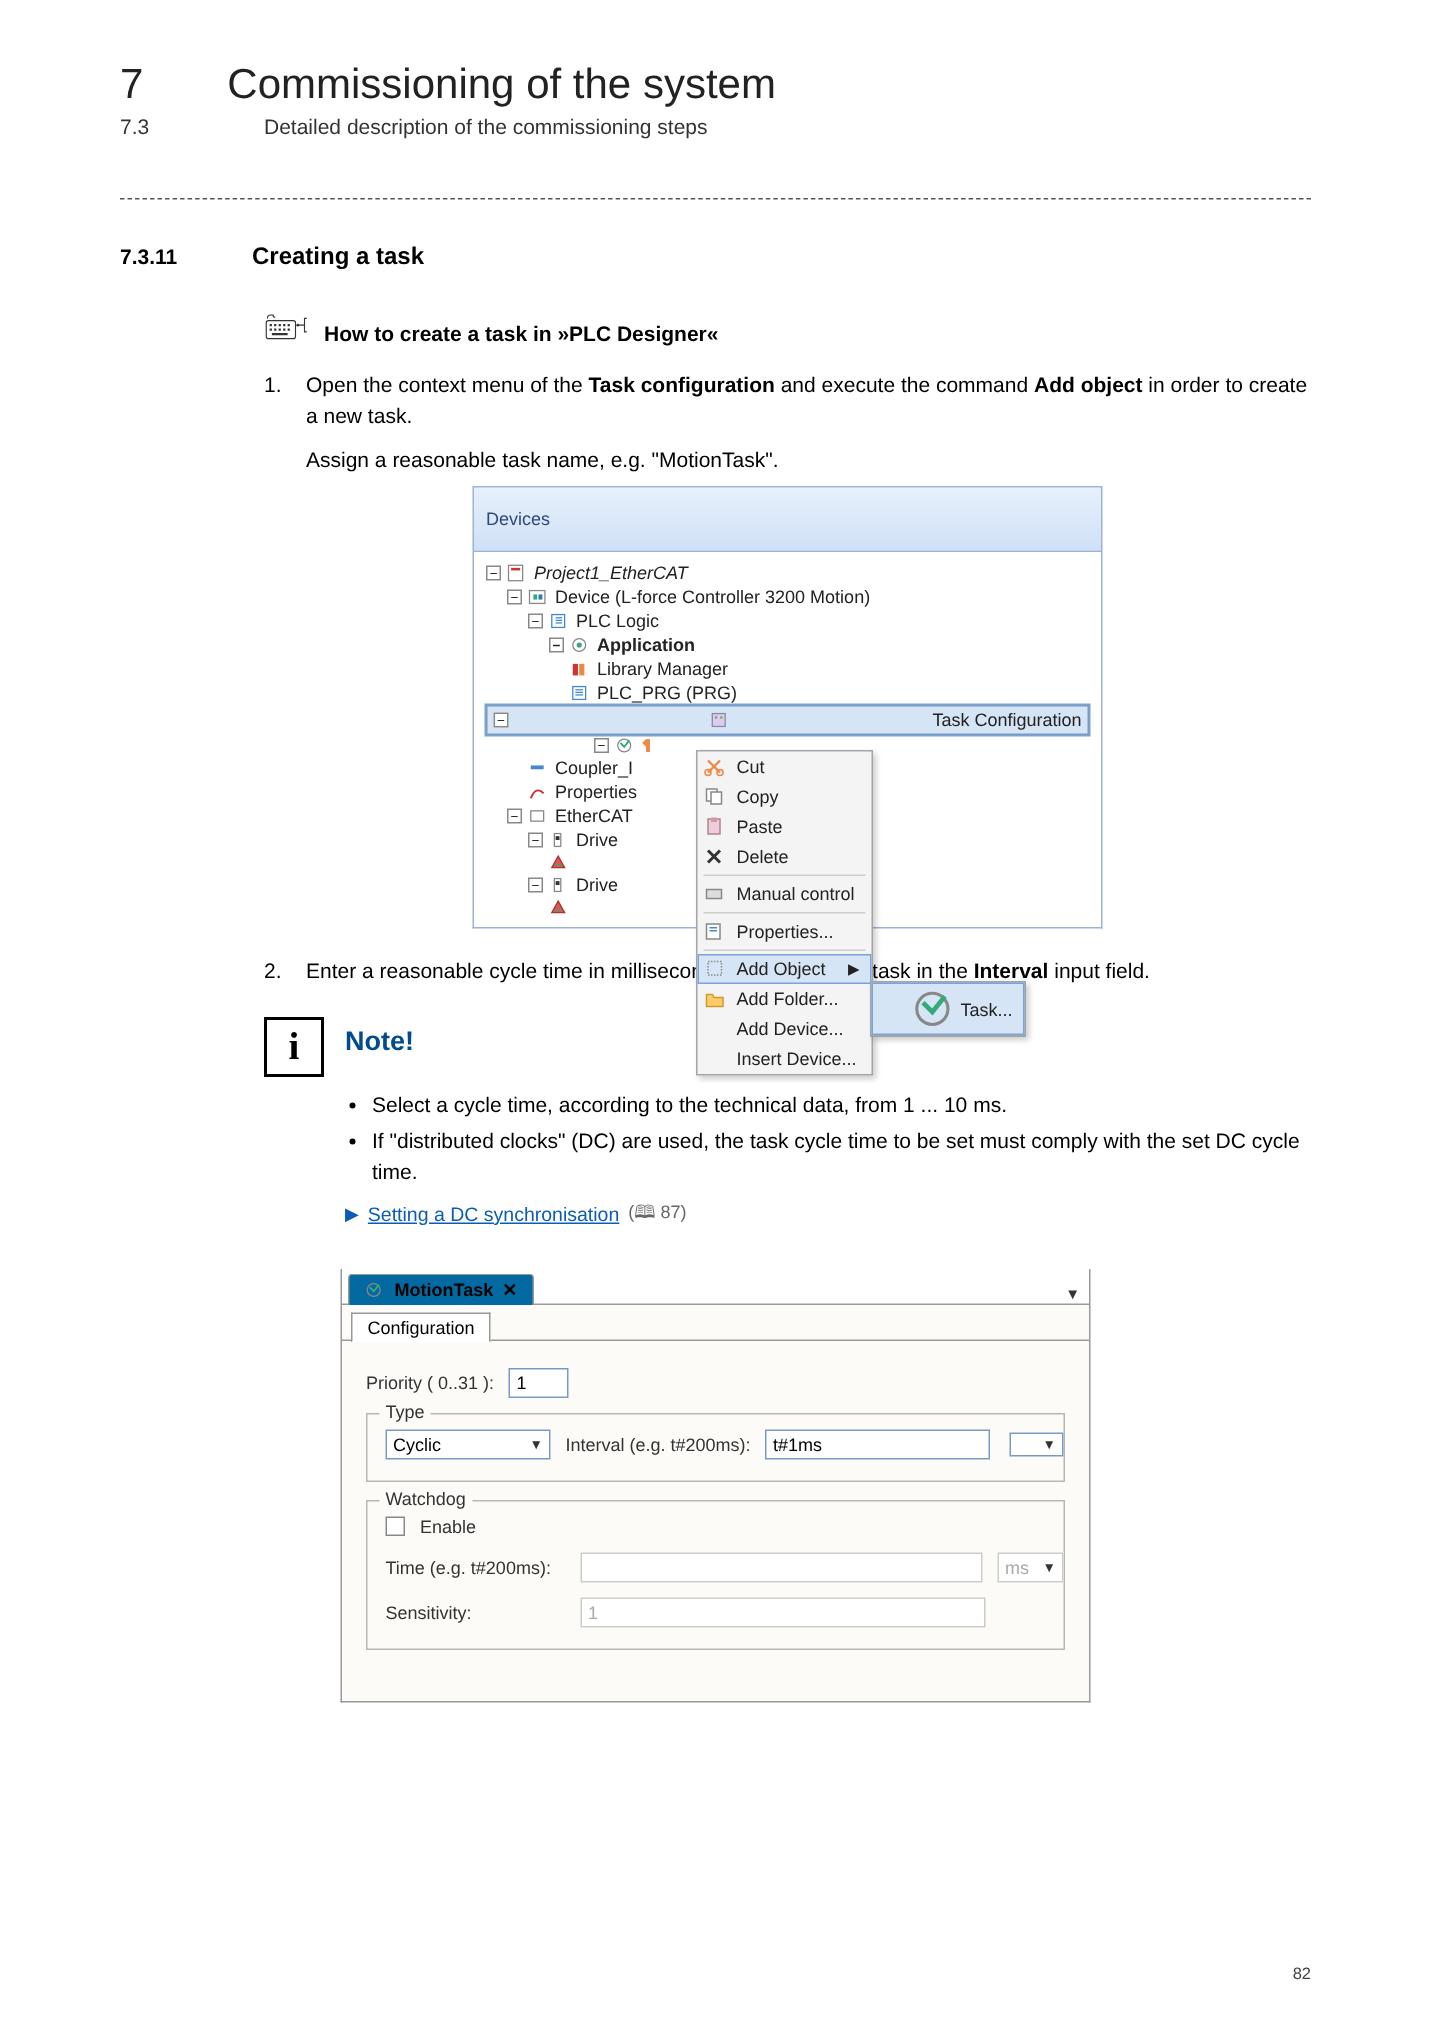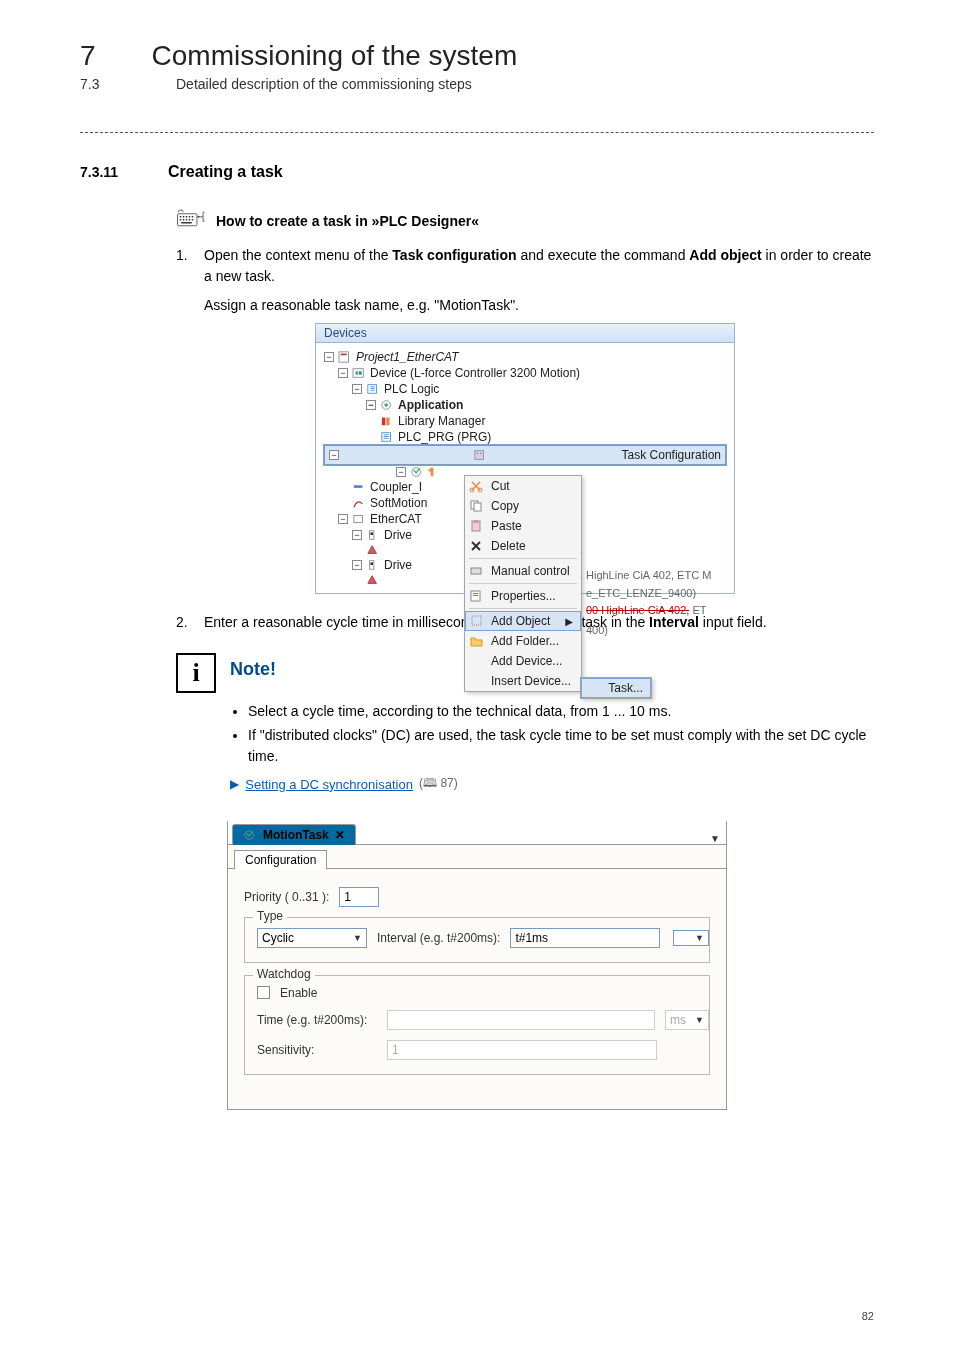--- a/index.html
+++ b/index.html
@@ -16,39 +16,39 @@
   .section-num { font-size: 14px; font-weight: 700; width: 48px; }
   .section-title { font-size: 16px; font-weight: 700; }
   .procedure { margin-left: 96px; }
   .proc-head { display: flex; align-items: center; gap: 10px; margin-bottom: 12px; }
   .proc-title { font-size: 14px; font-weight: 700; text-align: right; }
   .step { display: flex; gap: 12px; font-size: 14px; line-height: 1.5; margin-bottom: 10px; }
   .step .num { min-width: 16px; }
   .step-body { flex: 1; }
   .indent { margin-left: 28px; font-size: 14px; margin-bottom: 10px; }
   .screenshot1 { width: 420px; margin: 10px auto 18px auto; background: #fff; }
-  .devpane-title { background: linear-gradient(#e8f0fb, #cfe0f7); border: 1px solid #9bb4d6; padding: 2px 8px; font-size: 12px; color: #2a4a7a; }
+  .devpane-title { background: linear-gradient(#e8f0fb, #cfe0f7); border: 1px solid #9bb4d6; padding: 14px 8px; font-size: 12px; color: #2a4a7a; }
   .tree { border: 1px solid #9bb4d6; border-top: none; padding: 6px 8px; font-size: 12px; font-family: Tahoma, Arial, sans-serif; color: #222; position: relative; }
   .tree-item { display: flex; align-items: center; gap: 4px; padding: 1px 0; }
   .tree-item.bold { font-weight: 700; }
   .tree-item.italic { font-style: italic; }
   .ti0 { padding-left: 0; }
   .ti1 { padding-left: 14px; }
   .ti2 { padding-left: 28px; }
   .ti3 { padding-left: 42px; }
   .ti4 { padding-left: 56px; }
   .ti5 { padding-left: 72px; }
   .exp { display:inline-flex; width:10px; height:10px; border:1px solid #888; align-items:center; justify-content:center; font-size:9px; line-height:1; background:#fff; }
   .ico { width:14px; height:12px; display:inline-block; }
   .ctxmenu { position:absolute; left:148px; top:132px; width:118px; background:#f4f4f4; border:1px solid #a5a5a5; font-size:12px; box-shadow:2px 2px 4px rgba(0,0,0,0.2); }
   .ctxmenu .mitem { display:flex; align-items:center; gap:8px; padding:3px 8px 3px 26px; position:relative; white-space:nowrap; }
   .ctxmenu .mitem.sel { background:#d6e5f5; border:1px solid #78a4d6; padding:2px 7px 2px 25px; }
   .ctxmenu .msep { height:1px; background:#ccc; margin:2px 4px; }
   .ctxmenu .micon { position:absolute; left:4px; width:16px; height:14px; }
-  .submenu { position:absolute; left:264px; top:286px; width:72px; background:#737373; border:1px solid #a5a5a5; font-size:12px; box-shadow:2px 2px 4px rgba(0,0,0,0.2);margin-top:48px; }
+  .submenu { position:absolute; left:264px; top:286px; width:104px; background:#737373; border:1px solid #a5a5a5; font-size:12px; box-shadow:2px 2px 4px rgba(0,0,0,0.2); }
   .submenu .mitem { padding:3px 8px 3px 26px; position:relative; }
   .submenu .mitem.sel { background:#d6e5f5; border:1px solid #78a4d6; padding:2px 7px 2px 25px; }
   .rightlabels { position:absolute; left:270px; top:224px; font-size:11px; color:#666; line-height:1.6; }
   .rightlabels .strike { text-decoration: line-through; color:#b00; }
   .tree-item.sel { background:#d6e5f5; outline:1px solid #78a4d6; }
   .note-box { display:flex; gap:14px; margin: 20px 0 8px 96px; }
   .note-icon { width:40px; height:40px; border:2px solid #000; display:flex; align-items:center; justify-content:center; font-size:26px; font-weight:700; font-family:Georgia, serif; flex:0 0 40px; background:#fff; }
   .note-title { font-size:18px; font-weight:700; color:#004a8e; margin-top:6px; }
   .note-body { margin-left: 150px; font-size:14px; }
   .note-body ul { list-style: disc; padding-left: 18px; margin-bottom: 8px; }
@@ -209,21 +209,21 @@
         <div class="tree-item ti2">
             <svg class="ico" viewBox="0 0 16 14">
               <rect x="2" y="5" width="10" height="3" fill="#48c"></rect>
             </svg>
             <span>Coupler_I</span>
           </div>
         <div class="tree-item ti2">
             <svg class="ico" viewBox="0 0 16 14">
               <path d="M2 12 Q6 2 12 8" fill="none" stroke="#c33" stroke-width="1.5"></path>
             </svg>
-            <span>SoftMotion</span>
+            <span>Properties</span>
           </div>
         <div class="tree-item ti1">
             <span class="exp">−</span>
             <svg class="ico" viewBox="0 0 16 14">
               <rect x="2" y="3" width="10" height="8" fill="#fff" stroke="#888"></rect>
             </svg>
             <span>EtherCAT</span>
           </div>
         <div class="tree-item ti2">
             <span class="exp">−</span>
@@ -324,26 +324,20 @@
         <div class="submenu">
           <div class="mitem sel">
               <svg class="micon" viewBox="0 0 16 14">
                 <circle cx="7" cy="7" r="5" fill="none" stroke="#888"></circle>
                 <path d="M4 5 L7 8 L11 3" fill="none" stroke="#3a7" stroke-width="1.5"></path>
               </svg>
               <span>Task...</span>
             </div>
         </div>
 
-        <div class="rightlabels">
-          <div>HighLine CiA 402, ETC M</div>
-          <div>e_ETC_LENZE_9400)</div>
-          <div><span class="strike">00 HighLine CiA 402,</span> <span>ET</span></div>
-          <div style="margin-top:2px"><span>400)</span></div>
-        </div>
       </div>
     </div>
 
     <div class="step">
       <div class="num">2.</div>
       <div class="step-body">
         <span>Enter a reasonable cycle time in milliseconds for the created task in the </span><b>Interval</b><span> input field.</span>
       </div>
     </div>
   </div>

